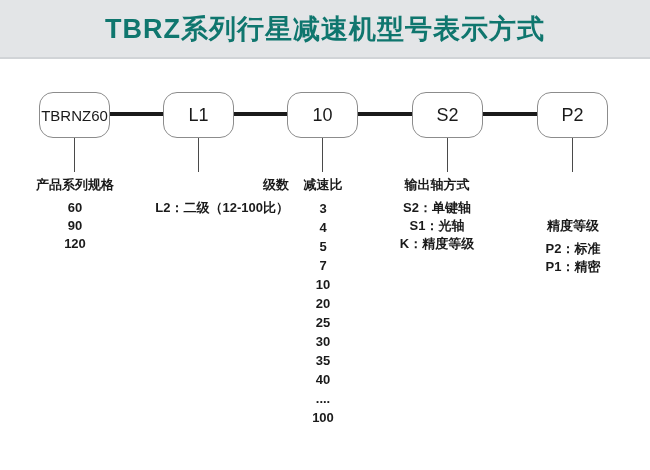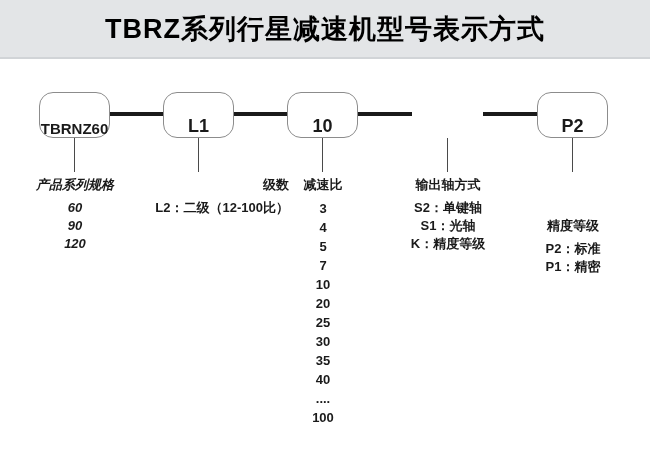--- a/index.html
+++ b/index.html
@@ -6,27 +6,27 @@
   .frame{
     position:relative;width:650px;height:470px;background:#ffffff;overflow:hidden;
     font-family:"Liberation Sans","DejaVu Sans",sans-serif;color:#1a1a1a;
   }
   .band{
     position:absolute;left:0;top:0;width:650px;height:59px;
     background:#e3e5e7;border-bottom:2px solid #d1d4d7;
     display:flex;align-items:center;justify-content:center;box-sizing:border-box;
   }
   .title{
-    font-size:27px;font-weight:700;color:#000000;letter-spacing:1px;white-space:nowrap;
+    font-size:27px;font-weight:700;color:#0f766e;letter-spacing:1px;white-space:nowrap;
   }
   .mbox{
     position:absolute;top:92px;width:71px;height:46px;box-sizing:border-box;
     background:#fff;border:1px solid #8c8c8c;border-radius:14px;
-    display:flex;align-items:flex-end;justify-content:center;
-    font-weight:700;font-size:18px;white-space:nowrap;
+    display:flex;align-items:center;justify-content:center;
+    font-weight:400;font-size:18px;white-space:nowrap;
   }
   .mbox.b1{left:39px;font-size:15px;}
   .mbox.b2{left:163px;}
   .mbox.b3{left:287px;}
   .mbox.b4{left:412px;}
   .mbox.b5{left:537px;}
   .conn{position:absolute;top:112px;height:4px;background:#1a1a1a;}
   .conn.c1{left:110px;width:53px;}
   .conn.c2{left:234px;width:53px;}
   .conn.c3{left:358px;width:54px;}
@@ -34,24 +34,24 @@
   .vline{position:absolute;top:138px;height:34px;width:1px;background:#4a4a4a;}
   .vline.v1{left:74px;}
   .vline.v2{left:198px;}
   .vline.v3{left:322px;}
   .vline.v4{left:447px;}
   .vline.v5{left:572px;}
   .col{position:absolute;top:176px;text-align:center;font-weight:700;font-size:13px;}
   .col .col-title{display:block;line-height:18px;margin-bottom:5px;white-space:nowrap;}
   .col .item{line-height:18px;white-space:nowrap;}
   .col.col3 .item{line-height:19px;}
-  .col.col1{left:15px;width:120px;font-style:italic;}
+  .col.col1{left:15px;width:120px;}
   .col.col2{left:109px;width:180px;text-align:right;}
   .col.col3{left:283px;width:80px;}
-  .col.col4{left:378px;width:140px;}
+  .col.col4{left:367px;width:140px;}
   .col.col5{left:513px;width:120px;margin-top:41px;}
 </style>
 </head>
 <body>
 
 <div class="frame">
 
   <div class="band">
     <span class="title">TBRZ系列行星减速机型号表示方式</span>
   </div>
@@ -61,20 +61,23 @@
   </div>
   <div class="conn c1"></div>
   <div class="mbox b2">
     <span>L1</span>
   </div>
   <div class="conn c2"></div>
   <div class="mbox b3">
     <span>10</span>
   </div>
   <div class="conn c3"></div>
+  <div class="mbox b4">
+    <span>S2</span>
+  </div>
   <div class="conn c4"></div>
   <div class="mbox b5">
     <span>P2</span>
   </div>
 
   <div class="vline v1"></div>
   <div class="vline v2"></div>
   <div class="vline v3"></div>
   <div class="vline v4"></div>
   <div class="vline v5"></div>

